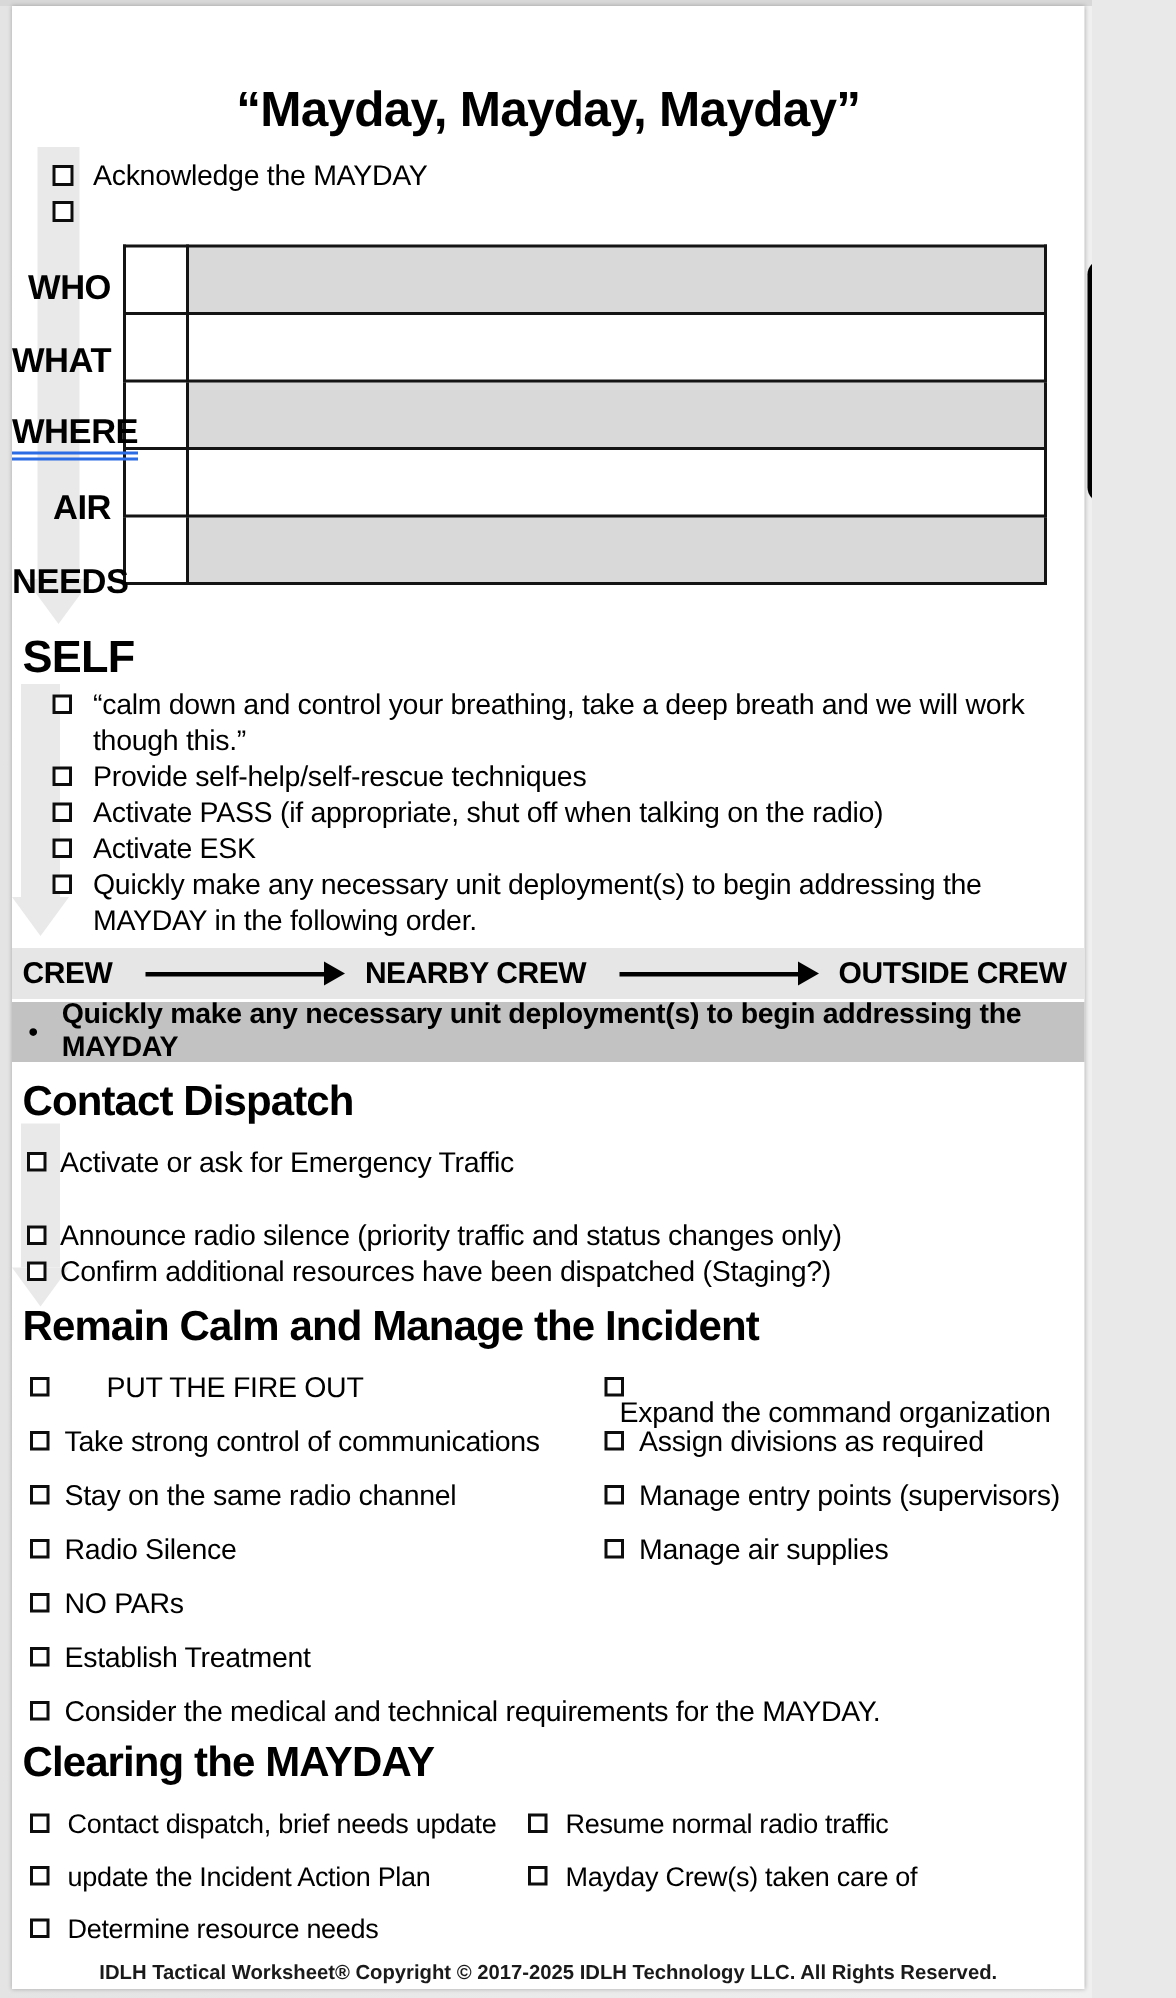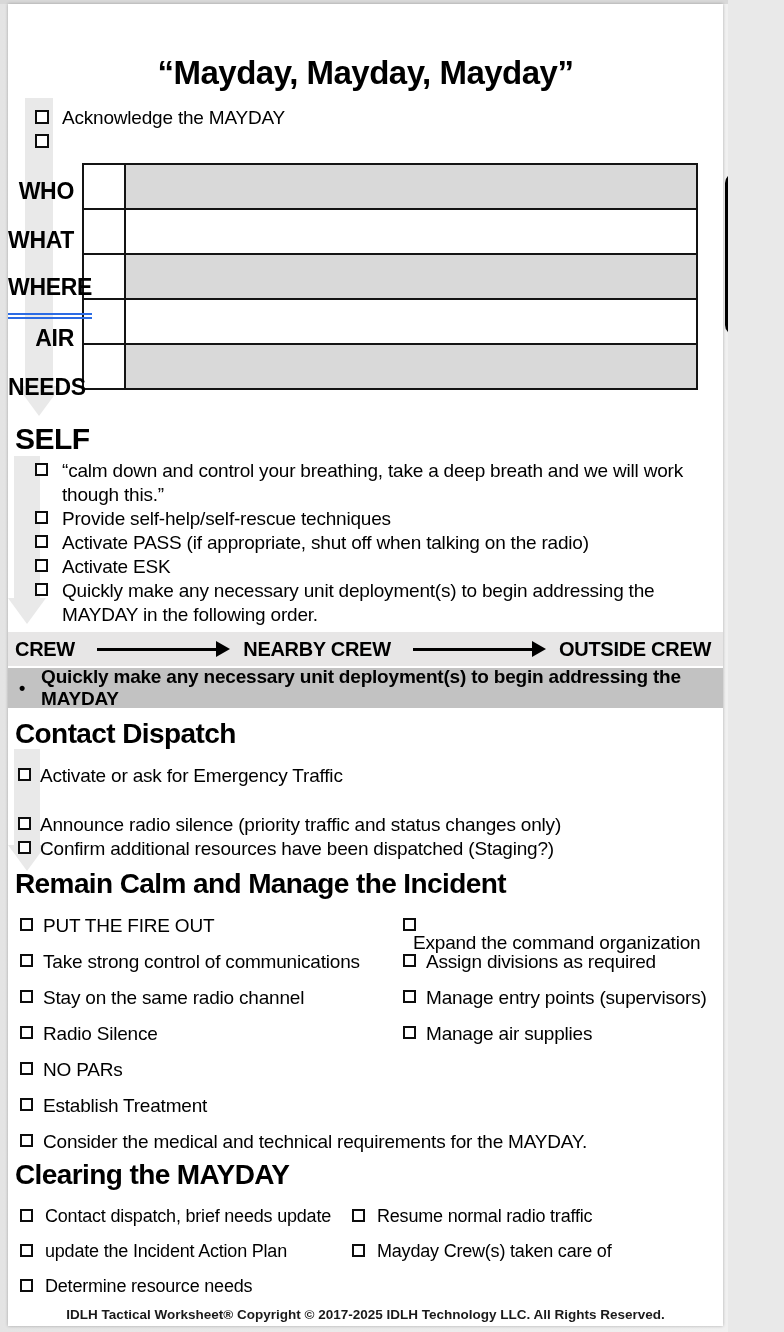--- a/index.html
+++ b/index.html
@@ -25,21 +25,21 @@
   .item .cb { margin-top:4px; }
   .item .txt { line-height:24px; letter-spacing:-.2px; }
 
   
   .info-table { left:0; top:159px; width:690px; }
   .info-table table { border-collapse:collapse; margin-left:74px; width:616px; table-layout:fixed; }
   .info-table td { border:2px solid #141414; height:45px; padding:0; }
   .info-table td.check { width:42px; background:#fff; }
   .info-table td.val.shaded { background:#d9d9d9; }
   .tbl-label { position:absolute; left:0; width:66px; text-align:right; font-weight:bold; font-size:23px; letter-spacing:-.3px; }
-  .dblu { border-bottom:6px double #2b6be4; padding-bottom:13px;text-align:center; }
+  .dblu { border-bottom:6px double #2b6be4; padding-bottom:1px;text-align:center; }
 
   .h1 { font-size:30px; font-weight:bold; letter-spacing:-.5px; }
   .h2 { font-size:28px; font-weight:bold; letter-spacing:-.6px; }
 
   
   .crew-band { left:0; top:628px; width:715px; height:34px; background:#e7e6e6;
                display:flex; align-items:center; padding:0 12px 0 7px; font-weight:bold; font-size:20px; letter-spacing:-.3px; }
   .arr { flex:1; height:3px; background:#000; position:relative; margin:0 26px 0 22px; max-width:130px; }
   .arr:after { content:""; position:absolute; right:-13px; top:-6.5px;
                border-left:14px solid #000; border-top:8px solid transparent; border-bottom:8px solid transparent; }
@@ -160,21 +160,21 @@
       <span class="cb"></span>
       <span class="txt" style="margin-left:9px;">Announce radio silence (priority traffic and status changes only)</span>
     </div>
     <div class="z item" style="left:10px; top:833px;">
       <span class="cb"></span>
       <span class="txt" style="margin-left:9px;">Confirm additional resources have been dispatched (Staging?)</span>
     </div>
 
     <div class="z h2" style="left:7px; top:864px;">Remain Calm and Manage the Incident</div>
 
-    <div class="z item" style="left:12px; top:910px;">
+    <div class="z item" style="left:12px; top:910px;gap:28px;">
       <span class="cb"></span>
       <span class="txt" style="margin-left:10px;">PUT THE FIRE OUT</span>
     </div>
     <div class="z item" style="left:12px; top:946px;">
       <span class="cb"></span>
       <span class="txt" style="margin-left:10px;">Take strong control of communications</span>
     </div>
     <div class="z item" style="left:12px; top:982px;">
       <span class="cb"></span>
       <span class="txt" style="margin-left:10px;">Stay on the same radio channel</span>

